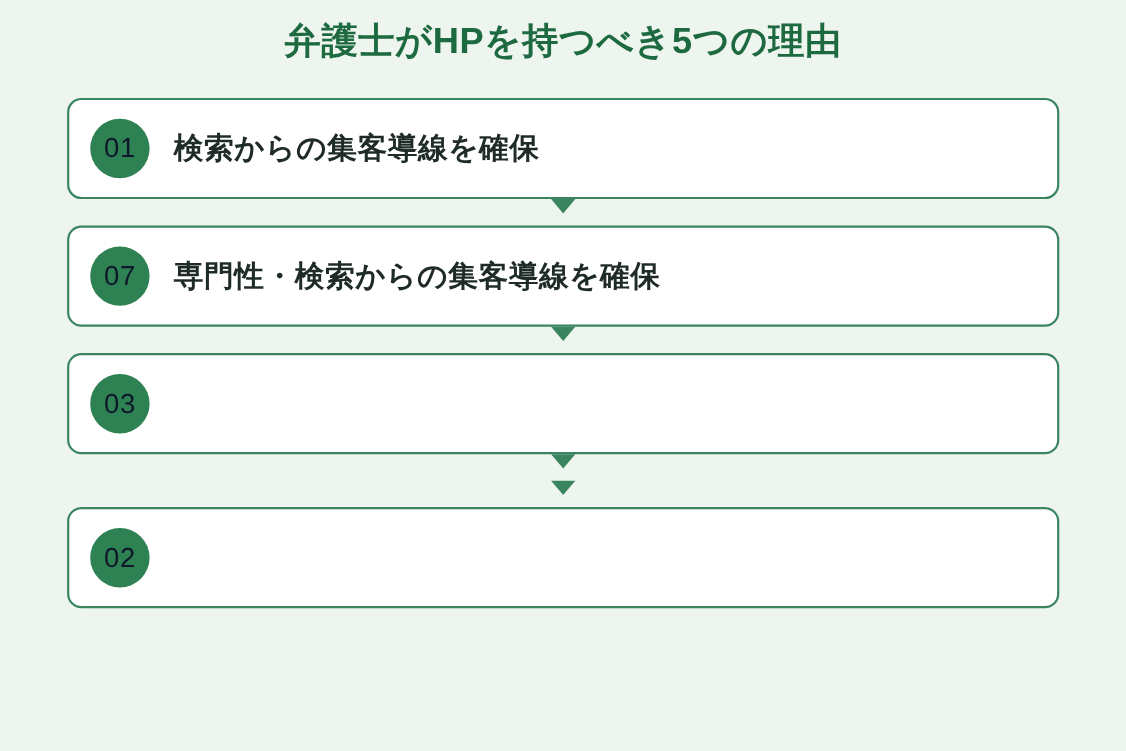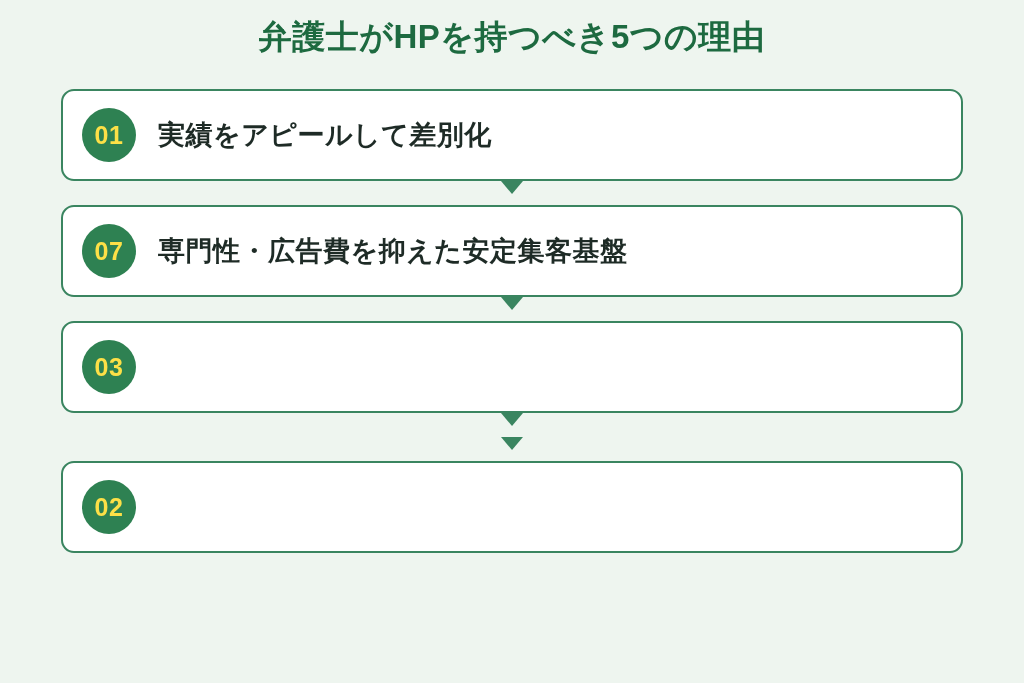--- a/index.html
+++ b/index.html
@@ -57,26 +57,26 @@
     align-items: center;
     padding-left: 19px;
   }
 
   .badge {
     flex: 0 0 auto;
     width: 54px;
     height: 54px;
     border-radius: 50%;
     background: #2e8152;
-    color: #fde047;
+    color: #0f172a;
     display: flex;
     align-items: center;
     justify-content: center;
     font-size: 25px;
-    font-weight: bold;
+    font-weight: normal;
     letter-spacing: 0.5px;
   }
 
   .card-label {
     margin-left: 22px;
     font-size: 27px;
     font-weight: bold;
     color: #1e2b26;
     letter-spacing: 0.5px;
     white-space: nowrap;
@@ -104,31 +104,31 @@
 
 <div class="page">
 
   <div class="title">弁護士がHPを持つべき5つの理由</div>
 
   <div class="steps">
 
     <div class="step-wrap">
       <div class="card">
         <div class="badge">01</div>
-        <div class="card-label">実績をアピールして差別化</div>
+        <div class="card-label">検索からの集客導線を確保</div>
       </div>
       <div class="connector">
         <div class="tri"></div>
       </div>
     </div>
 
     <div class="step-wrap">
       <div class="card">
         <div class="badge">07</div>
-        <div class="card-label">専門性・広告費を抑えた安定集客基盤</div>
+        <div class="card-label">専門性・検索からの集客導線を確保</div>
       </div>
       <div class="connector">
         <div class="tri"></div>
       </div>
     </div>
 
     <div class="step-wrap">
       <div class="card">
         <div class="badge">03</div>
       </div>

